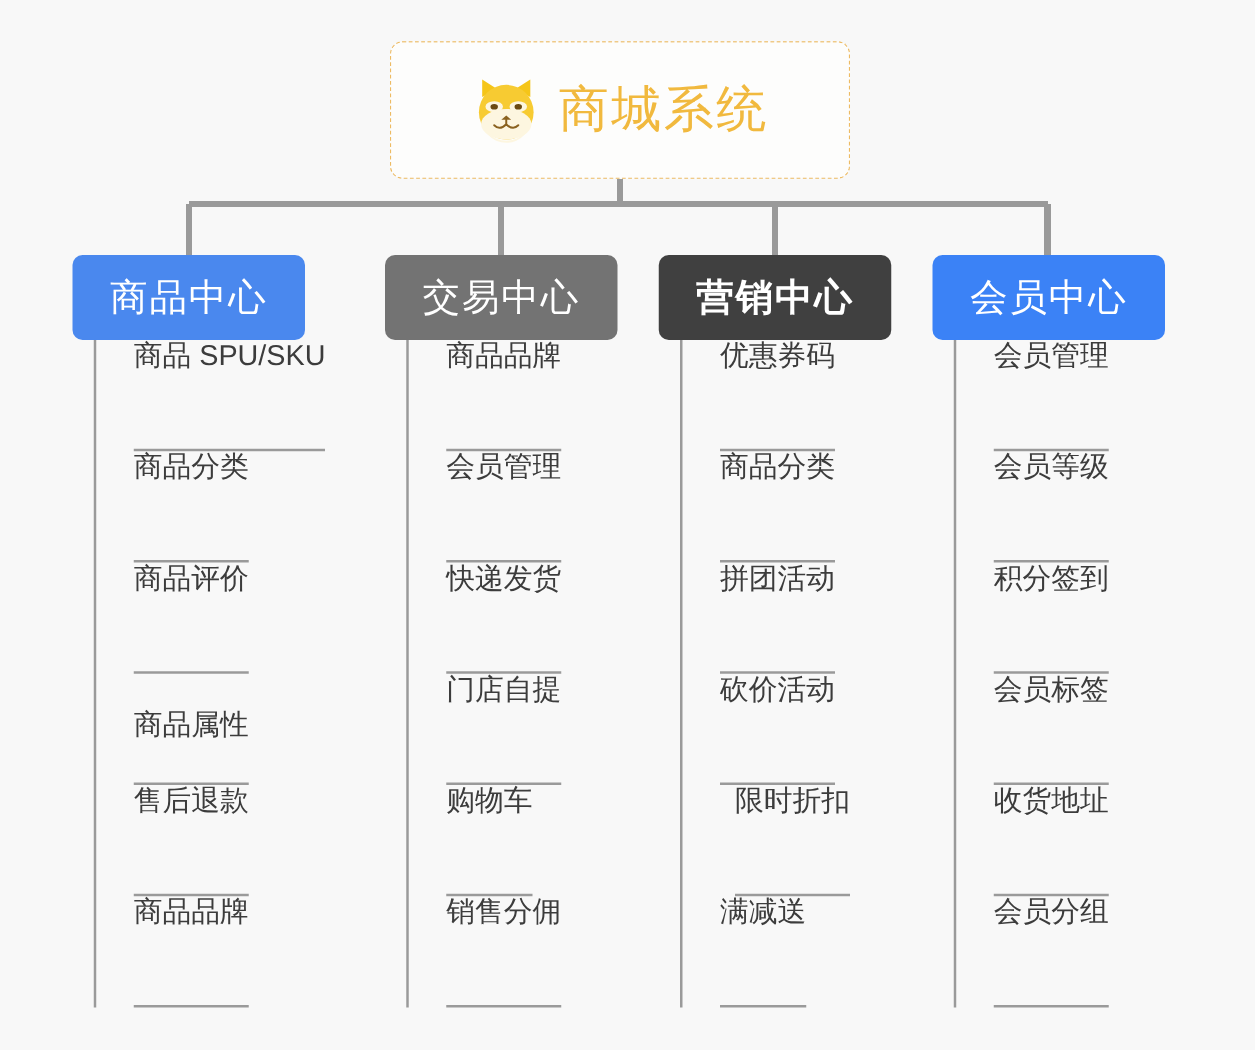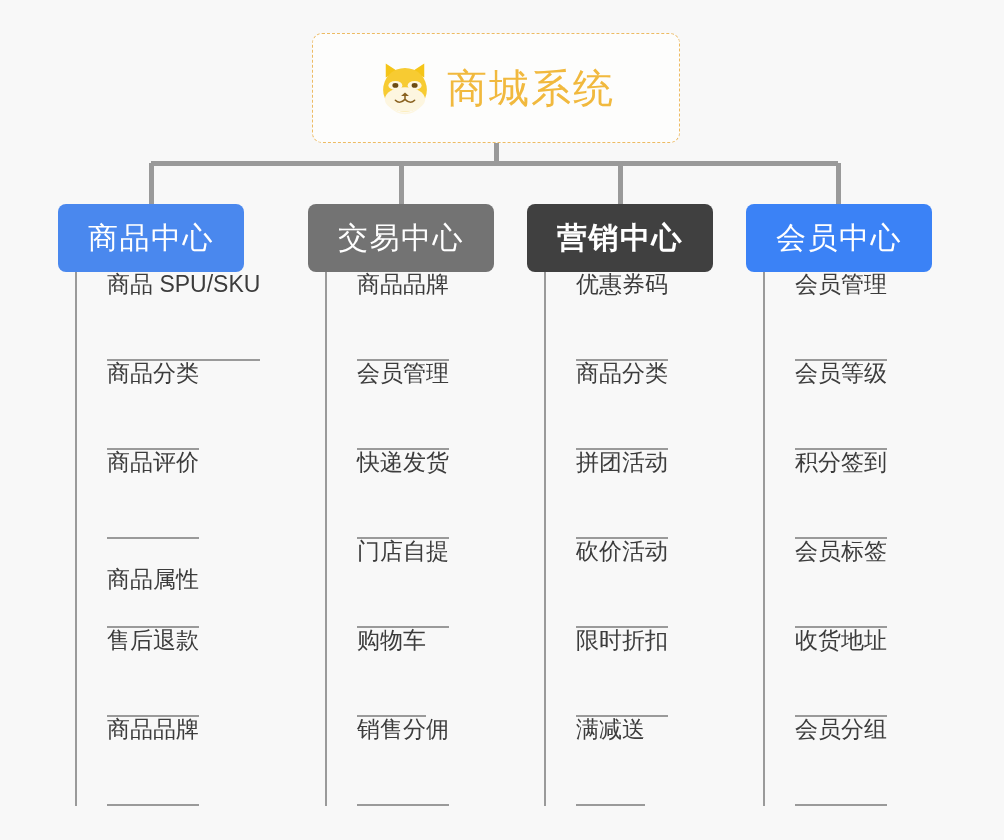--- a/index.html
+++ b/index.html
@@ -214,21 +214,21 @@
       <div class="leaf">
           <span class="leaf-label" style="border-bottom-color: rgb(154, 154, 154);">商品分类</span>
         </div>
       <div class="leaf">
           <span class="leaf-label" style="border-bottom-color: rgb(154, 154, 154);">拼团活动</span>
         </div>
       <div class="leaf">
           <span class="leaf-label" style="border-bottom-color: rgb(154, 154, 154);">砍价活动</span>
         </div>
       <div class="leaf">
-          <span class="leaf-label" style="border-bottom-color: rgb(154, 154, 154);">限时折扣</span>
+          <span class="leaf-label" style="border-bottom-color: rgb(154, 154, 154); margin-left: 12px;">限时折扣</span>
         </div>
       <div class="leaf">
           <span class="leaf-label" style="border-bottom-color: rgb(154, 154, 154);">满减送</span>
         </div>
     </div>
   </div>
 
   <div class="branch" id="branch-3">
     <div class="branch-header" style="background: #3b82f6;">
       <span>会员中心</span>

